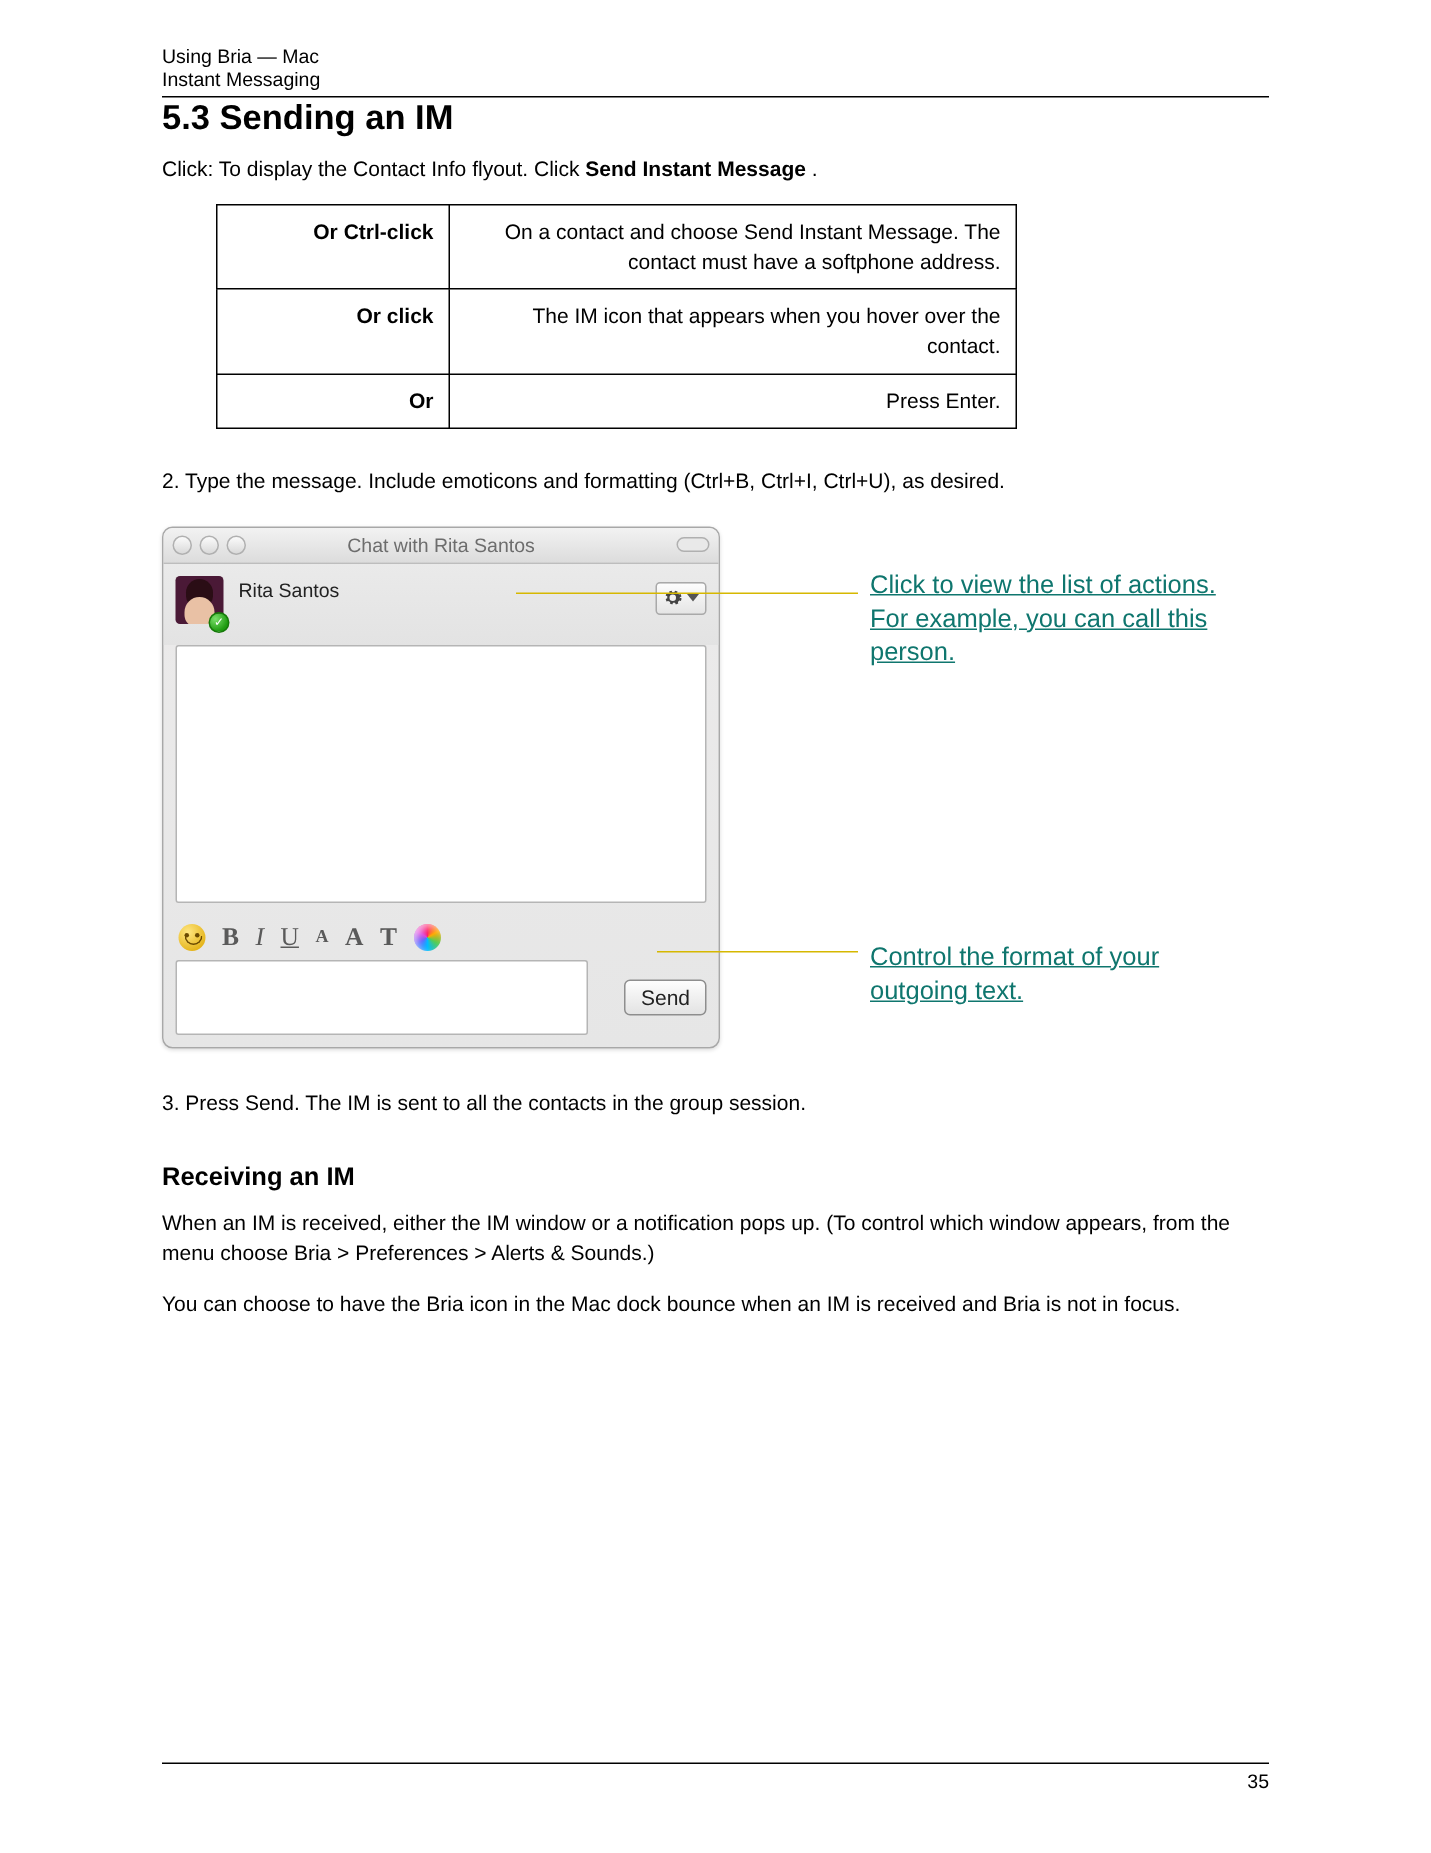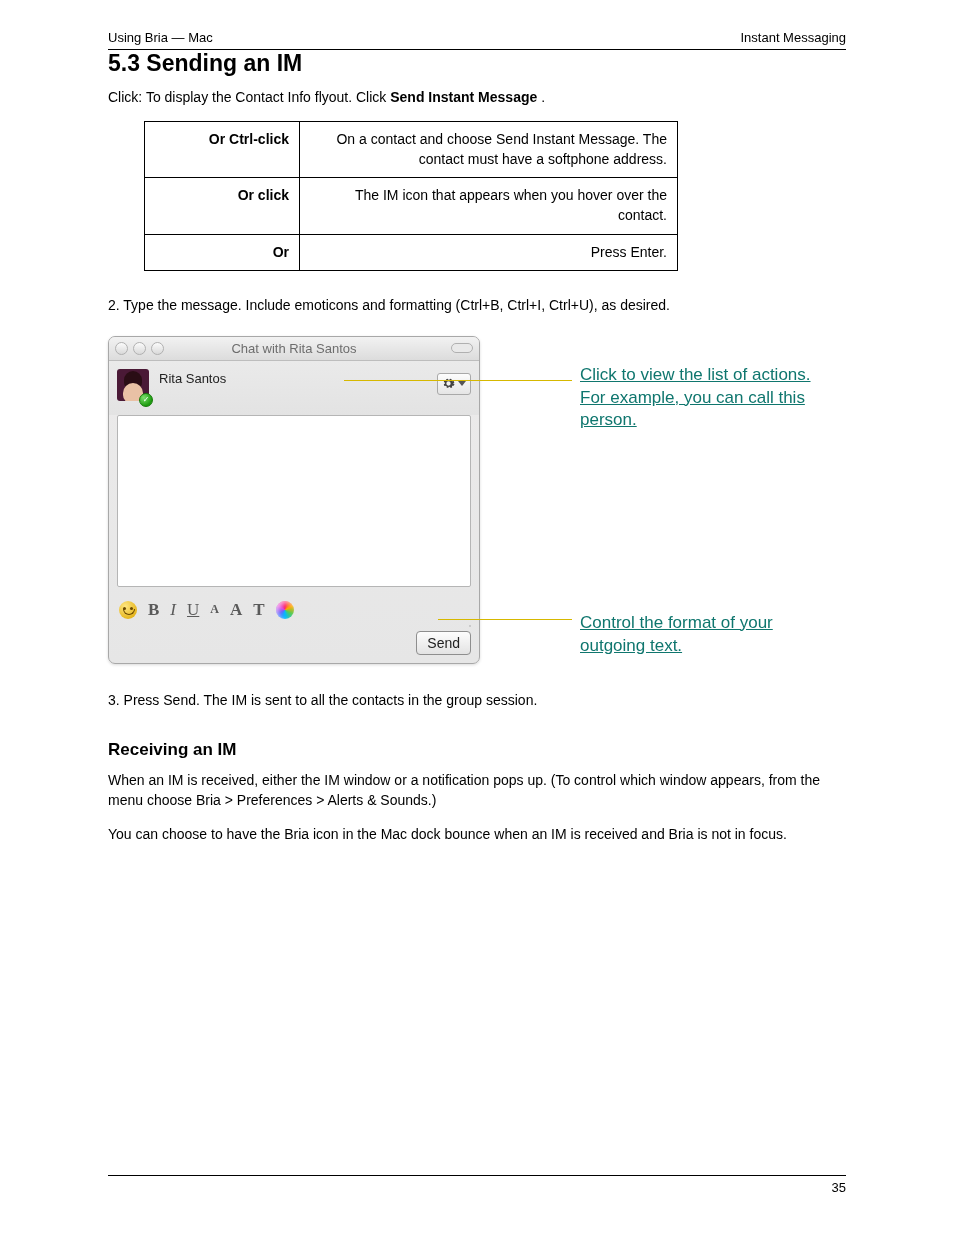--- a/index.html
+++ b/index.html
@@ -17,20 +17,21 @@
     padding: 0 108px 0 108px;
     position: relative;
   }
   .running-header {
     display: flex;
     justify-content: space-between;
     align-items: baseline;
     font-size: 13px;
     padding-top: 30px;
     padding-bottom: 4px;
+    flex-direction: column;
   }
   .hr {
     border: none;
     border-top: 1px solid #000;
     margin: 0;
   }
   .section-title {
     font-size: 23px;
     font-weight: 600;
     margin-bottom: 10px;
@@ -220,24 +221,23 @@
   .fmt.sA { font-size:12px; font-weight:bold;}
   .fmt.lA { font-size:17px; font-weight:bold;}
   .fmt.t { font-weight:bold; }
   .colorball {
     width:18px;height:18px;border-radius:50%;
     background: conic-gradient(#f26, #fa0, #5c5, #0bf, #66f, #d4d, #f26);
     box-shadow: inset 2px 2px 4px rgba(255,255,255,0.6);
   }
   .compose-row {
     display:flex;
-    align-items:flex-end;
+    align-items:center;
     padding: 0 8px 8px 8px;
-    gap:4px;
-    flex-direction:column;
+    gap:24px;
   }
   .compose {
     flex:1;
     height:50px;
     background:#fff;
     border:1px solid #b5b5b5;
     border-radius:2px;
   }
   .send-btn {
     font-size:14px;

